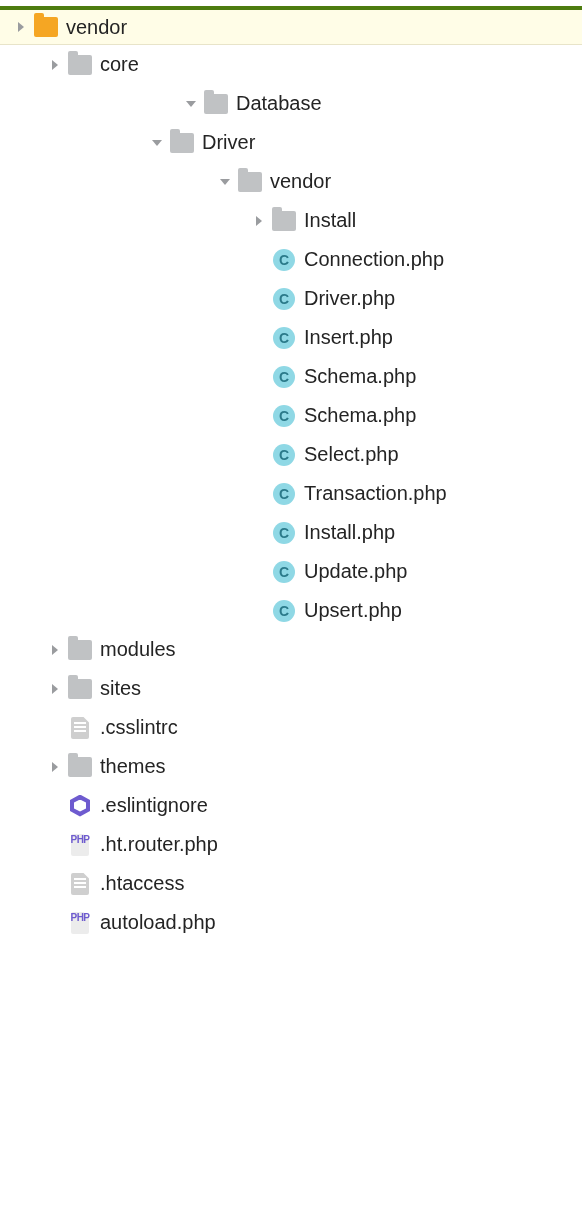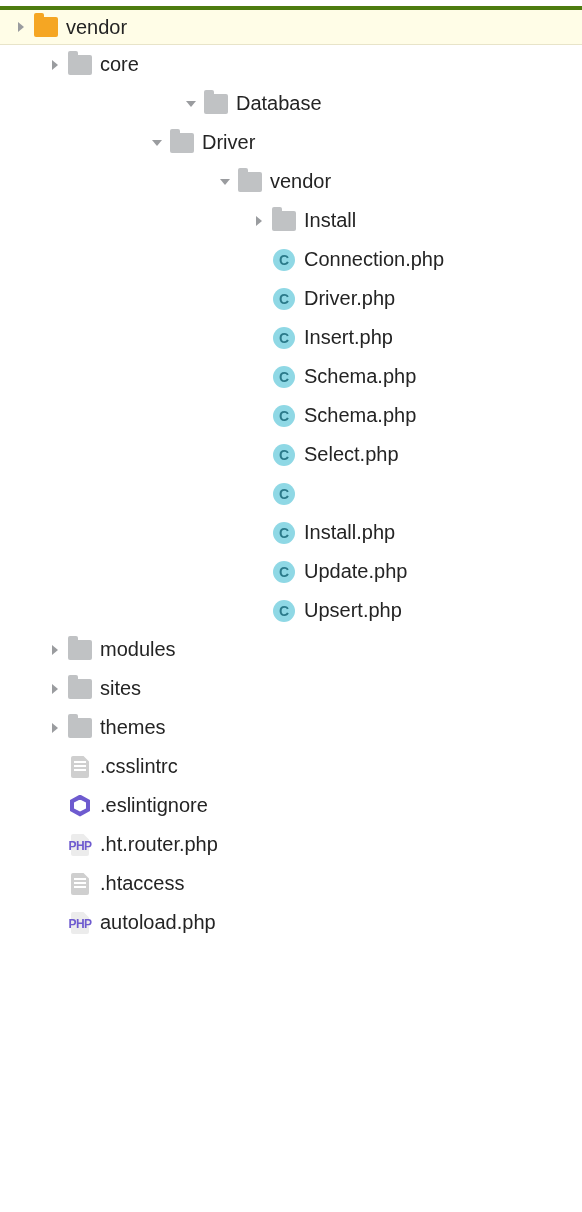--- a/index.html
+++ b/index.html
@@ -118,24 +118,24 @@
     border-radius:2px;
   }
   .php-page::before{
     content:"";
     position:absolute; top:0; right:0;
     width:6px; height:6px;
     background:#fff;
     clip-path: polygon(100% 0, 0 0, 100% 100%);
   }
   .php-label{
-    position:absolute; left:0; right:0; bottom:5px;
+    position:absolute; left:0; right:0; bottom:11px;
     height:10px;
     display:flex; align-items:center; justify-content:center;
-    color:#6E5BCF; font-size:12px; font-weight:700; letter-spacing:-0.5px;
+    color:#6E5BCF; font-size:10px; font-weight:700; letter-spacing:-0.5px;
   }
 
   .label { white-space: nowrap; }
 
   
   .row { padding-left: calc(12px + var(--lv,0) * 34px); }
 
 </style>
 </head>
 <body>
@@ -247,20 +247,21 @@
       <span class="ic">
         <div class="circle">C</div>
       </span>
       <span class="label">Select.php</span>
     </div>
     <div class="row" style="--lv: 7;">
       <span class="tw none"></span>
       <span class="ic">
         <div class="circle">C</div>
       </span>
+      <span class="label">Transaction.php</span>
     </div>
     <div class="row" style="--lv: 7;">
       <span class="tw none"></span>
       <span class="ic">
         <div class="circle">C</div>
       </span>
       <span class="label">Install.php</span>
     </div>
     <div class="row" style="--lv: 7;">
       <span class="tw none"></span>
@@ -292,36 +293,36 @@
         <svg width="12" height="12" viewBox="0 0 12 12">
           <path d="M3 1 L9 6 L3 11 Z" fill="#9A9C9F"></path>
         </svg>
       </span>
       <span class="ic">
         <div class="folder grey"></div>
       </span>
       <span class="label">sites</span>
     </div>
     <div class="row" style="--lv: 1;">
+      <span class="tw none"></span>
+      <span class="ic">
+        <div class="cfg"></div>
+      </span>
+      <span class="label">.csslintrc</span>
+    </div>
+    <div class="row" style="--lv: 1;">
       <span class="tw ">
         <svg width="12" height="12" viewBox="0 0 12 12">
           <path d="M3 1 L9 6 L3 11 Z" fill="#9A9C9F"></path>
         </svg>
       </span>
       <span class="ic">
         <div class="folder grey"></div>
       </span>
       <span class="label">themes</span>
-    </div>
-    <div class="row" style="--lv: 1;">
-      <span class="tw none"></span>
-      <span class="ic">
-        <div class="cfg"></div>
-      </span>
-      <span class="label">.csslintrc</span>
     </div>
     <div class="row" style="--lv: 1;">
       <span class="tw none"></span>
       <span class="ic">
         <div class="hex"></div>
       </span>
       <span class="label">.eslintignore</span>
     </div>
     <div class="row" style="--lv: 1;">
       <span class="tw none"></span>

